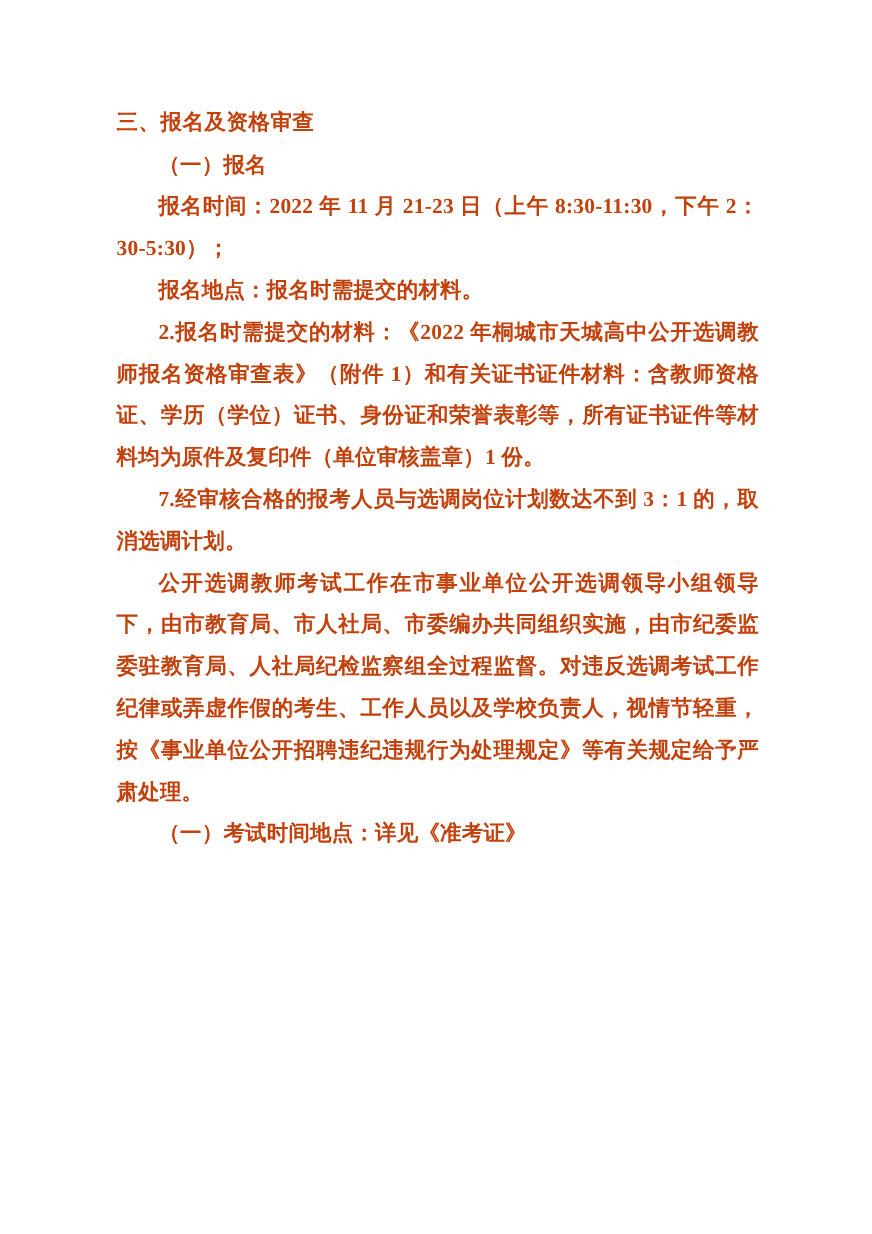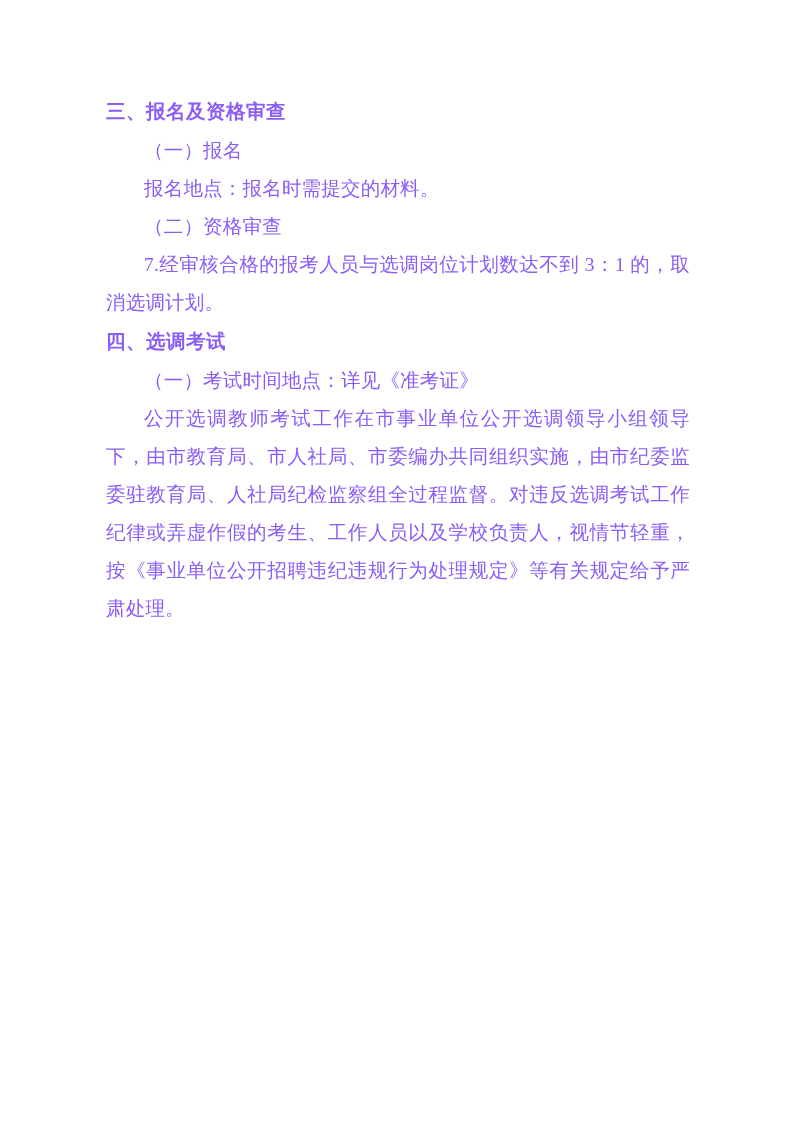--- a/index.html
+++ b/index.html
@@ -8,21 +8,21 @@
     background: #ffffff;
   }
   .page {
     position: relative;
     width: 793px;
     height: 1122px;
     background: #ffffff;
     margin: 0 auto;
     overflow: hidden;
     font-family: "Liberation Serif", "DejaVu Serif", serif;
-    color: #8b5cf6;
+    color: #c2410c;
   }
   .content {
     position: absolute;
     left: 106px;
     top: 92px;
     width: 584px;
   }
   .h-section {
     font-family: "Liberation Sans", "DejaVu Sans", sans-serif;
     font-weight: bold;
@@ -31,42 +31,43 @@
     letter-spacing: 0.5px;
     margin: 0 0 2px 0;
   }
   .para {
     font-size: 19.5px;
     line-height: 38px;
     text-align: justify;
     text-justify: inter-ideograph;
     margin: 0;
     letter-spacing: 0.2px;
+    font-weight: bold;
   }
   .indent-2 {
     text-indent: 38px;
   }
   .block {
     margin: 0;
   }
 </style>
 </head>
 <body>
 
 <div class="page">
   <div class="content">
 
     <div class="block">
       <h2 class="h-section">三、报名及资格审查</h2>
       <p class="para indent-2">（一）报名</p>
+      <p class="para indent-2">报名时间：2022 年 11 月 21-23 日（上午 8:30-11:30，下午 2：30-5:30）；</p>
       <p class="para indent-2">报名地点：报名时需提交的材料。</p>
-      <p class="para indent-2">（二）资格审查</p>
+      <p class="para indent-2">2.报名时需提交的材料：《2022 年桐城市天城高中公开选调教师报名资格审查表》（附件 1）和有关证书证件材料：含教师资格证、学历（学位）证书、身份证和荣誉表彰等，所有证书证件等材料均为原件及复印件（单位审核盖章）1 份。</p>
       <p class="para indent-2">7.经审核合格的报考人员与选调岗位计划数达不到 3：1 的，取消选调计划。</p>
     </div>
 
     <div class="block">
-      <h2 class="h-section">四、选调考试</h2>
+      <p class="para indent-2">公开选调教师考试工作在市事业单位公开选调领导小组领导下，由市教育局、市人社局、市委编办共同组织实施，由市纪委监委驻教育局、人社局纪检监察组全过程监督。对违反选调考试工作纪律或弄虚作假的考生、工作人员以及学校负责人，视情节轻重，按《事业单位公开招聘违纪违规行为处理规定》等有关规定给予严肃处理。</p>
       <p class="para indent-2">（一）考试时间地点：详见《准考证》</p>
-      <p class="para indent-2">公开选调教师考试工作在市事业单位公开选调领导小组领导下，由市教育局、市人社局、市委编办共同组织实施，由市纪委监委驻教育局、人社局纪检监察组全过程监督。对违反选调考试工作纪律或弄虚作假的考生、工作人员以及学校负责人，视情节轻重，按《事业单位公开招聘违纪违规行为处理规定》等有关规定给予严肃处理。</p>
     </div>
 
   </div>
 </div>
 
 </body></html>

